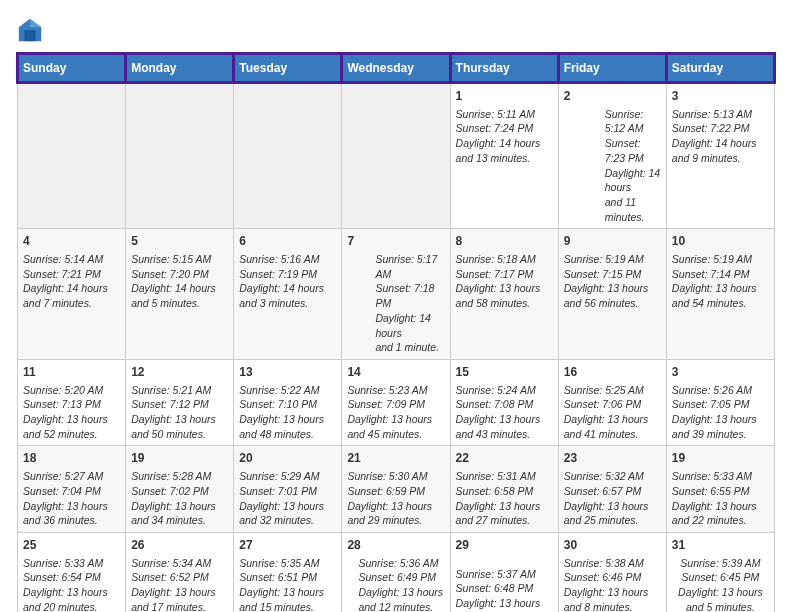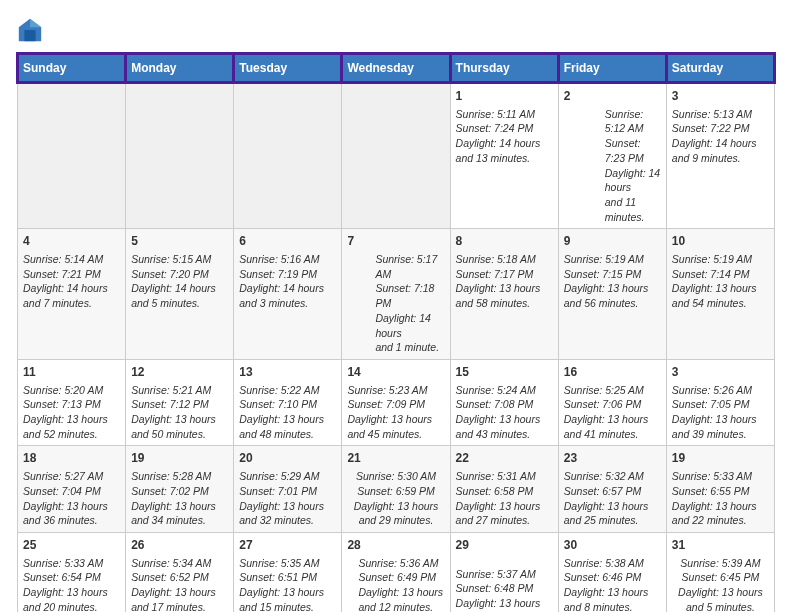--- a/index.html
+++ b/index.html
@@ -270,21 +270,21 @@
         </td>
         <td>
           <span class="day-num">20</span>
           <div class="day-info" style="white-space: pre-line;">Sunrise: 5:29 AM
 Sunset: 7:01 PM
 Daylight: 13 hours
 and 32 minutes.</div>
         </td>
         <td>
           <span class="day-num">21</span>
-          <div class="day-info" style="white-space: pre-line; text-align: center;">Sunrise: 5:30 AM
+          <div class="day-info" style="white-space: pre-line;">Sunrise: 5:30 AM
 Sunset: 6:59 PM
 Daylight: 13 hours
 and 29 minutes.</div>
         </td>
         <td>
           <span class="day-num">22</span>
           <div class="day-info" style="white-space: pre-line;">Sunrise: 5:31 AM
 Sunset: 6:58 PM
 Daylight: 13 hours
 and 27 minutes.</div>

